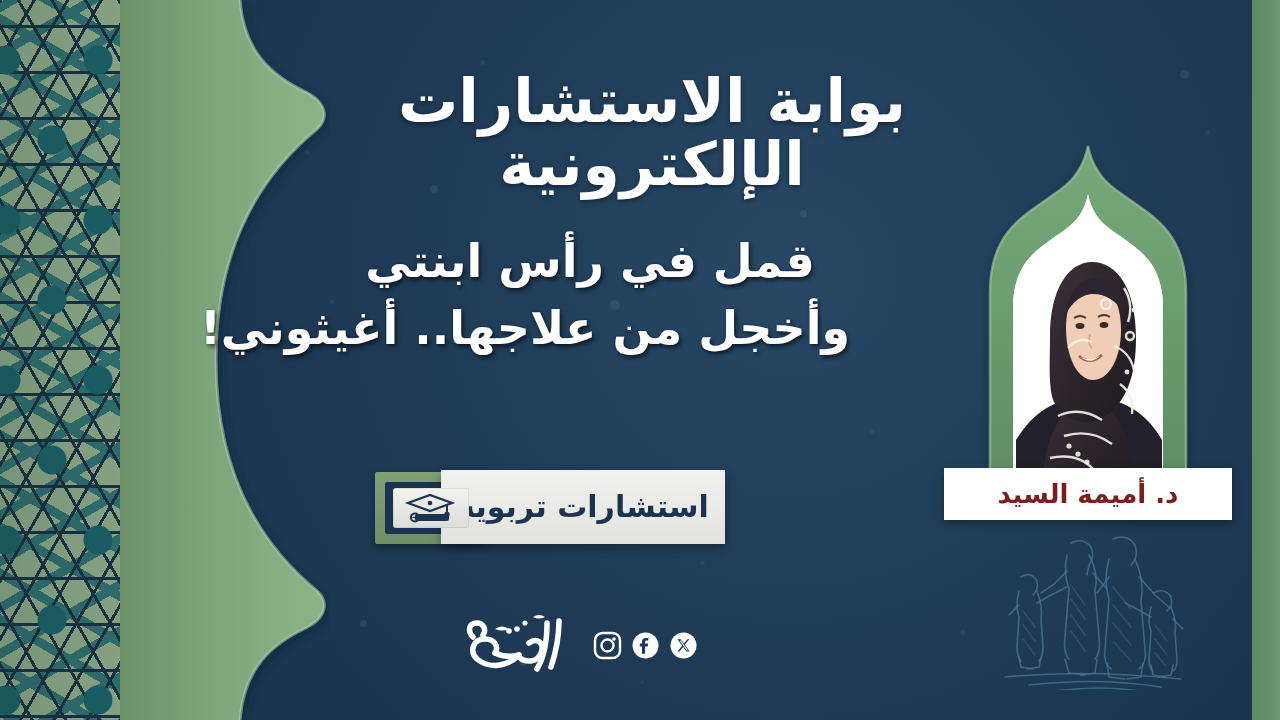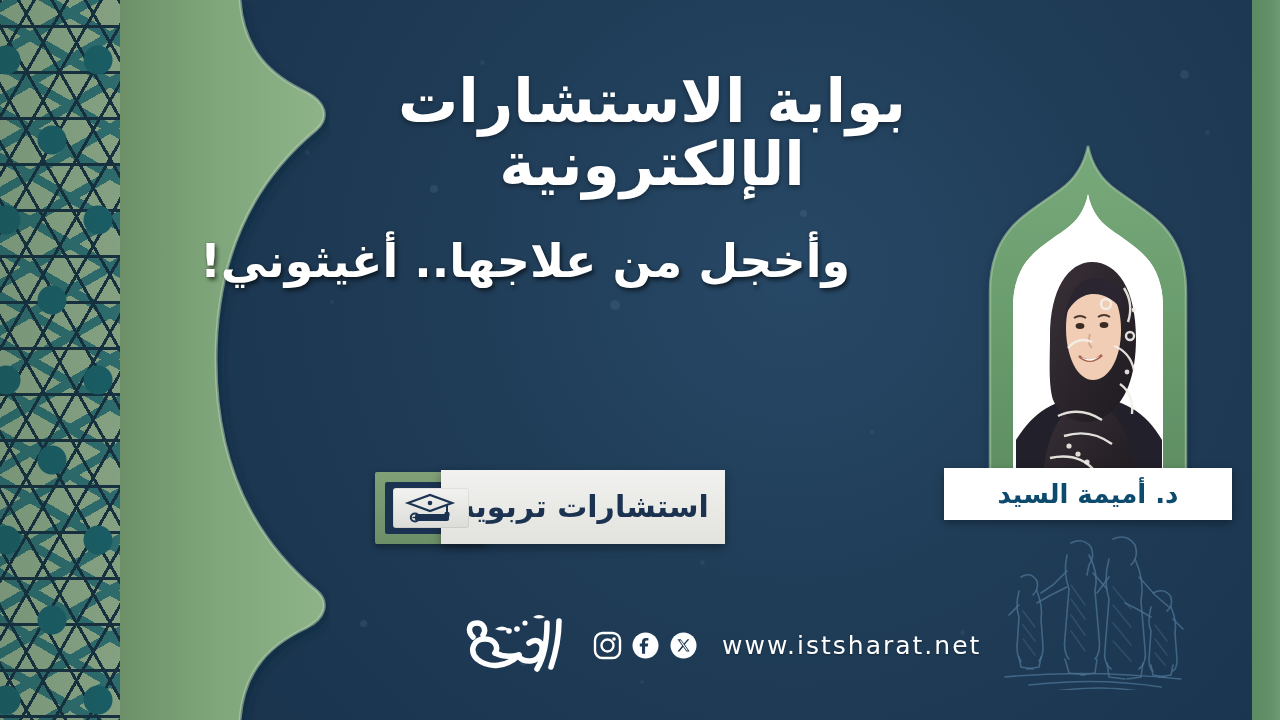--- a/index.html
+++ b/index.html
@@ -126,21 +126,21 @@
   
   .arch-wrap{position:absolute;top:140px;left:938px;width:300px;height:400px;}
   .arch-wrap svg{display:block;}
 
   .nameplate{
     position:absolute;top:468px;left:944px;width:288px;height:52px;
     background:#ffffff;display:flex;align-items:center;justify-content:center;
     box-shadow:0 3px 8px rgba(0,0,0,.35);
   }
   .nameplate span{
-    color:#0c4a6e;font-family:"DejaVu Sans","Liberation Sans",sans-serif;
+    color:#7f1d1d;font-family:"DejaVu Sans","Liberation Sans",sans-serif;
     font-size:26px;font-weight:700;
   }
 
   
   .family-art{position:absolute;left:985px;top:525px;width:215px;height:165px;opacity:.55;}
 
   
   .footer{
     position:absolute;left:455px;top:605px;width:545px;height:80px;
     display:flex;align-items:center;gap:0;direction:ltr;
@@ -224,20 +224,21 @@
            C210,602 206,618 186,628
            C152,644 124,668 120,720"></path>
     </svg>
   </div>
 
   <div class="header-callig">
     <div class="header-text">بوابة الاستشارات الإلكترونية</div>
   </div>
 
   <div class="title-block">
+    <div class="title-line">قمل في رأس ابنتي</div>
     <div class="title-line">وأخجل من علاجها.. أغيثوني!</div>
   </div>
 
   <div class="badge">
     <div class="badge-green"></div>
     <div class="badge-navy"></div>
     <div class="badge-white">
       <span class="badge-label">استشارات تربوية</span>
     </div>
     <div class="badge-icon-box">
@@ -448,16 +449,15 @@
       </span>
       <span class="ico">
         <svg width="29" height="29" viewBox="0 0 29 29">
           <circle cx="14.5" cy="14.5" r="13" fill="#ffffff"></circle>
           <path d="M8.5,8.2h3.3l3.1,4.3l3.6-4.3h1.9l-4.6,5.4l4.9,6.8h-3.3l-3.2-4.5l-3.8,4.5H8.4l4.8-5.7L8.5,8.2z
                    M10.6,9.5l7.1,9.9h1.3l-7.1-9.9H10.6z" fill="#1e3a54"></path>
         </svg>
       </span>
     </div>
 
-    <div class="site-url">www.istsharat.net</div>
   </div>
 
 </div>
 
 </body></html>

